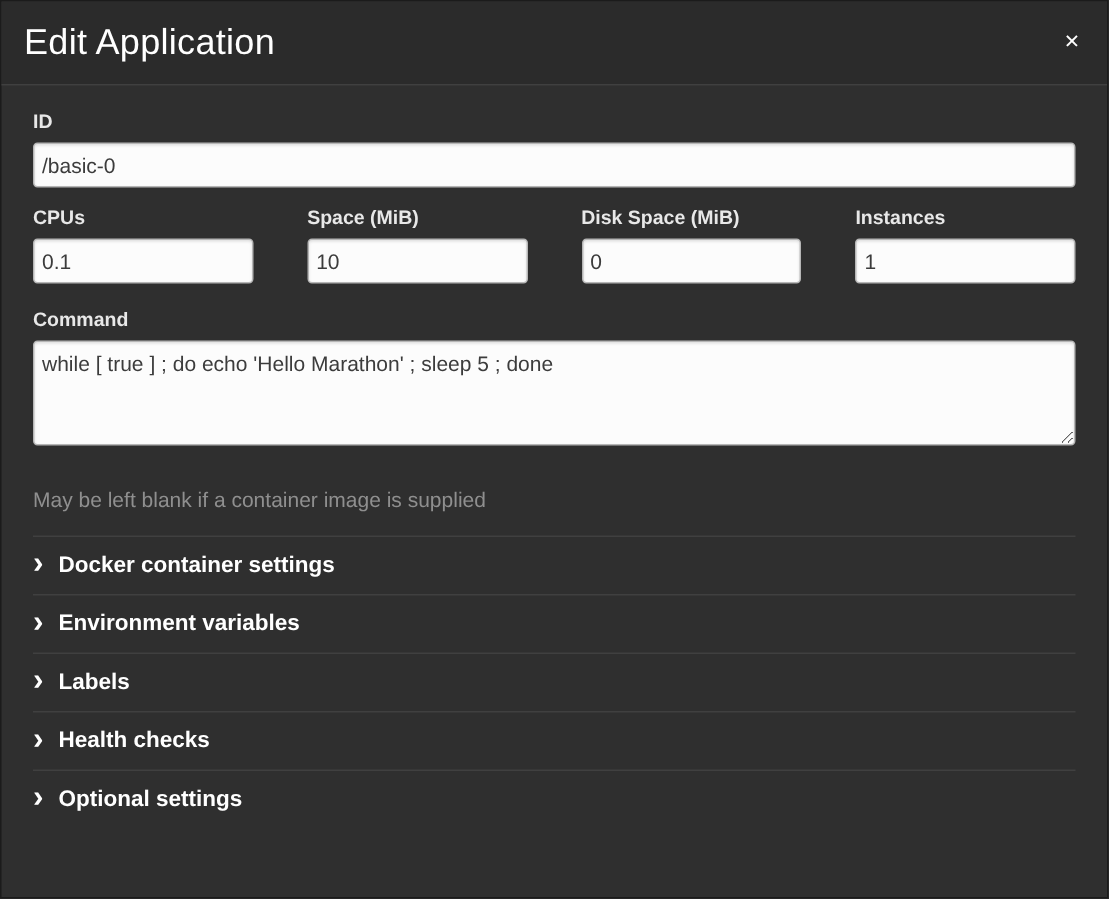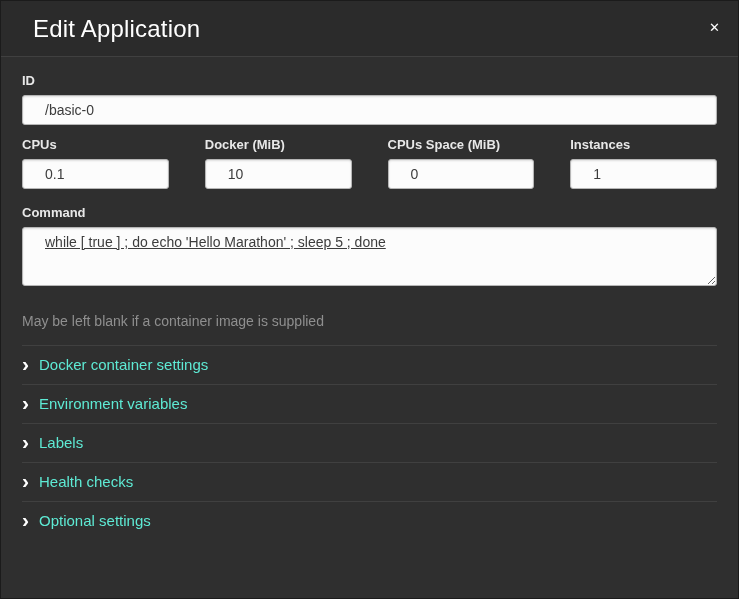--- a/index.html
+++ b/index.html
@@ -14,21 +14,21 @@
     width: 739px;
     height: 599px;
     border: 1px solid #1b1b1b;
     display: flex;
     flex-direction: column;
     background: #2f2f2f;
   }
   .modal-header {
     background: #2b2b2b;
     border-bottom: 1px solid #404040;
-    padding: 14px 16px 13px 32px;
+    padding: 14px 16px 13px 15px;
     display: flex;
     justify-content: space-between;
     align-items: flex-start;
     flex: 0 0 auto;
   }
   .modal-title {
     font-size: 24px;
     font-weight: 400;
     color: #ffffff;
     letter-spacing: 0.2px;
@@ -56,25 +56,25 @@
     margin: 16px 0 7px 0;
   }
   .text-input, .text-area {
     width: 100%;
     background: #fcfcfc;
     border: 1px solid #b6b6b6;
     border-radius: 3px;
     color: #3c3c3c;
     font-size: 14px;
     font-family: "Liberation Sans", sans-serif;
-    padding: 5px 22px;
+    padding: 5px 5px;
     box-shadow: inset 0 1px 2px rgba(0,0,0,0.12);
   }
   .text-input { height: 30px; }
-  .text-area { height: 59px; padding-top: 6px; resize: both; text-decoration: underline; }
+  .text-area { height: 70px; padding-top: 6px; resize: both; }
   .fields-row {
     display: grid;
     grid-template-columns: repeat(4, 1fr);
     column-gap: 15px;
     margin-top: -2px;
     gap: 36px;
   }
   .fields-row .field-label { margin-top: 14px; }
   .help-text {
     color: #8f8f8f;
@@ -94,22 +94,22 @@
   .chevron {
     color: #ffffff;
     font-size: 21px;
     font-weight: 700;
     line-height: 14px;
     display: inline-block;
     transform: translateY(-1px);
   }
   .section-label {
     font-size: 15px;
-    font-weight: 400;
-    color: #5eead4;
+    font-weight: 700;
+    color: #ffffff;
   }
   .modal-footer {
     flex: 0 0 auto;
     background: #2a2a2a;
     border-top: 1px solid #404040;
     padding: 15px 21px 22px 21px;
     display: flex;
     gap: 8px;
   }
   .btn {
@@ -147,25 +147,25 @@
       <label class="field-label">ID</label>
       <input class="text-input" type="text" value="/basic-0" style="">
     </div>
 
     <div class="fields-row">
       <div class="field">
         <label class="field-label">CPUs</label>
         <input class="text-input" type="text" value="0.1" style="">
       </div>
       <div class="field">
-        <label class="field-label">Docker (MiB)</label>
+        <label class="field-label">Space (MiB)</label>
         <input class="text-input" type="text" value="10" style="">
       </div>
       <div class="field">
-        <label class="field-label">CPUs Space (MiB)</label>
+        <label class="field-label">Disk Space (MiB)</label>
         <input class="text-input" type="text" value="0" style="">
       </div>
       <div class="field">
         <label class="field-label">Instances</label>
         <input class="text-input" type="text" value="1" style="">
       </div>
     </div>
 
     <div class="field">
       <label class="field-label">Command</label>

